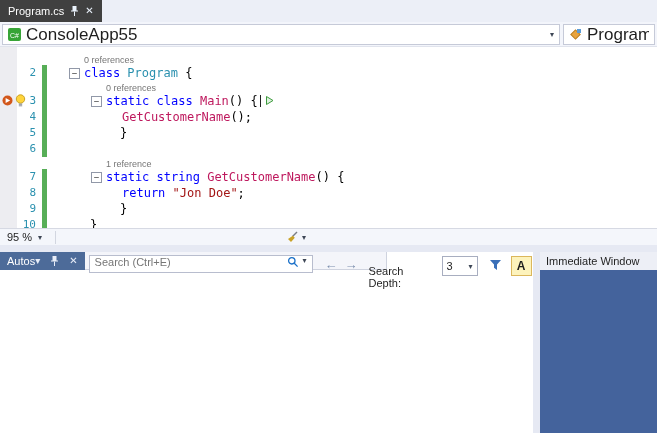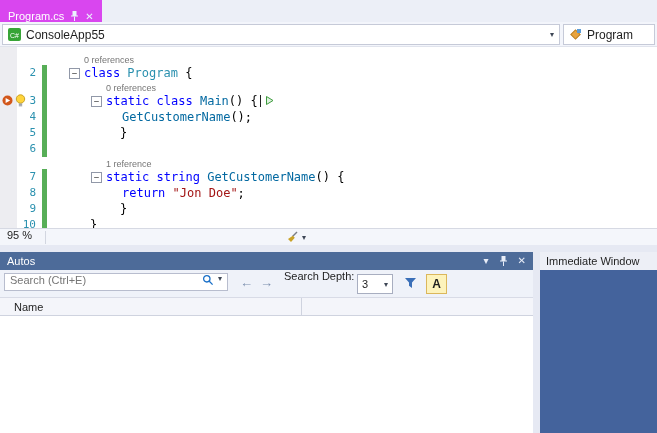--- a/index.html
+++ b/index.html
@@ -2,81 +2,81 @@
 <html><head>
 <meta charset="utf-8">
 <style>
   * { margin:0; padding:0; box-sizing:border-box; }
   html,body { background:#fff; }
   body { font-family:"Liberation Sans", sans-serif; }
   .root { position:relative; width:657px; height:433px; background:#ECEFF7; overflow:hidden; font-size:11px; color:#1E1E1E; }
 
   
   .tabrow { position:absolute; left:0; top:0; right:0; height:22px; background:#ECEFF7; }
-  .doc-tab { position:absolute; left:0; top:0; height:22px; display:inline-flex; align-items:flex-end; gap:6px; padding:0 8px; background:#d946ef; color:#fff; cursor:default; }
+  .doc-tab { position:absolute; left:0; top:0; height:22px; display:inline-flex; align-items:center; gap:6px; padding:0 8px; background:#404040; color:#fff; cursor:default; }
   .doc-tab .t-title { font-size:11px; }
   .doc-tab .t-x { font-size:10px; line-height:10px; color:#EAF2FC; }
 
   
   .navbar { position:absolute; left:0; top:22px; right:0; height:25px; background:#F3F5FB; border-bottom:1px solid #E0E3EC; }
   .combo { position:absolute; top:2px; height:21px; background:#fff; border:1px solid #C6CAD8; display:flex; align-items:center; gap:5px; padding:0 5px; }
   .combo-project { left:2px; width:558px; }
   .combo-scope { left:563px; width:92px; }
-  .combo .c-label { flex:1; font-size:12px; color:#1E1E1E; white-space:nowrap; overflow:hidden; }
+  .combo .c-label { flex:1; font-size:17px; color:#1E1E1E; white-space:nowrap; overflow:hidden; }
   .combo .c-arrow { font-size:8px; color:#3E4756; }
 
   
   .editor { position:absolute; left:0; top:47px; right:0; height:181px; background:#fff; overflow:hidden; padding-top:6px; font-family:"DejaVu Sans Mono","Liberation Mono",monospace; font-size:12px; }
   .editor::before { content:""; position:absolute; left:0; top:0; bottom:0; width:17px; background:#EDEDF1; }
   .row { position:relative; display:flex; height:16px; line-height:16px; }
   .row.lens { height:12px; line-height:12px; }
   .cell-glyph { width:18px; flex:none; }
   .cell-num { width:24px; flex:none; text-align:right; padding-right:6px; color:#2B91AF; font-size:11px; }
   .cell-bar { width:5px; flex:none; }
   .row.changed .cell-bar { background:#57AE57; }
   .cell-code { flex:1; white-space:pre; color:#000; }
   .kw { color:#0000FF;margin-top:19px; }
   .type { color:#2B91AF; }
-  .method { color:#0369a1; }
+  .method { color:#be185d; }
   .str { color:#A31515; }
   .lens-text { color:#767676; font-family:"Liberation Sans", sans-serif; font-size:9px; }
   .foldbox { display:inline-block; width:11px; height:11px; border:1px solid #9198A8; background:#fff; color:#444; font-size:9px; line-height:9px; text-align:center; margin-right:4px; vertical-align:1px; }
   .caret { display:inline-block; width:1px; height:12px; background:#222; margin-left:2px; vertical-align:-2px; }
   .run-adorn { margin-left:4px; vertical-align:-1px; }
   .gi { position:absolute; }
   .gi-orange { left:2px; top:2px; }
   .gi-bulb { left:15px; top:1px; }
 
   
   .estatus { position:absolute; left:0; top:228px; right:0; height:17px; background:#F4F6FB; border-top:1px solid #D6D9E3; display:flex; align-items:center; font-size:11px; }
-  .zoomctl { display:flex; align-items:center; gap:6px; padding:0 7px; height:100%;flex-direction:column; }
+  .zoomctl { display:flex; align-items:center; gap:6px; padding:0 7px; height:100%; }
   .zoomctl .c-arrow { font-size:8px; color:#3E4756; }
   .estatus .vdiv { width:1px; height:13px; background:#D2D6E0; margin-left:6px; }
   .health { display:flex; align-items:center; gap:6px; margin-left:26px; }
   .broom-wrap { position:absolute; left:286px; top:2px; display:flex; align-items:center; gap:3px; }
   .broom-wrap .c-arrow { font-size:8px; color:#3E4756; }
 
   
   .hsplit { position:absolute; left:0; top:245px; right:0; height:7px; background:#E6E9F3; }
   .vsplit { position:absolute; left:533px; top:252px; width:7px; bottom:0; background:#E6E9F3; }
 
   
-  .autos { position:absolute; left:0; top:252px; width:533px; bottom:0; display:flex; flex-direction:column; background:#fff; }
+  .autos { position:absolute; left:0; top:252px; width:533px; bottom:0; display:flex; background:#fff; }
   .aw-title { height:18px; background:#4D6B99; color:#fff; display:flex; align-items:center; padding-left:7px; flex:none; }
   .aw-title .spacer { flex:1; }
   .aw-title .ti { display:flex; align-items:center; gap:10px; margin-right:7px; color:#E8EDF8; }
   .aw-title .ti span { font-size:10px; line-height:10px; }
   .aw-toolbar { height:28px; background:#EFF2F9; border-bottom:1px solid #D8DBE6; position:relative; flex:none; }
   .searchbox { position:absolute; left:4px; top:3px; width:224px; height:18px; background:#fff; border:1px solid #B8BDCE; display:flex; padding:0 5px; gap:4px; }
   .searchbox .ph { flex:1; color:#767676; font-size:11px; }
   .searchbox .c-arrow { font-size:8px; color:#3E4756; }
   .nav-arrow { position:absolute; top:5px; font-size:13px; color:#7C8FAE; }
   .arrow-back { left:240px; }
   .arrow-fwd { left:260px; }
-  .depth-label { position:absolute; left:284px; top:0; }
+  .depth-label { position:absolute; left:284px; top:13px; }
   .depth-combo { position:absolute; left:357px; top:4px; width:36px; height:20px; background:#fff; border:1px solid #A8AEC0; display:flex; align-items:center; justify-content:space-between; padding:0 4px; }
   .depth-combo .c-arrow { font-size:8px; color:#3E4756; }
   .filter-btn { position:absolute; left:404px; top:7px; }
   .a-btn { position:absolute; left:426px; top:4px; width:21px; height:20px; background:#FDF3BC; border:1px solid #DBB75C; display:flex; align-items:center; justify-content:center; font-weight:bold; font-size:12px; color:#1E1E1E; }
   .grid-header { height:18px; background:#F4F5FA; border-bottom:1px solid #CFD3DF; display:flex; flex:none; }
   .gh-cell { display:flex; align-items:center; padding-left:14px; border-right:1px solid #CFD3DF;text-align:center; }
   .gh-name { width:302px; flex:none; }
   .gh-value { width:128px; flex:none; }
   .gh-type { flex:1; border-right:none; }
   .grid-body { flex:1; background:#fff; }

